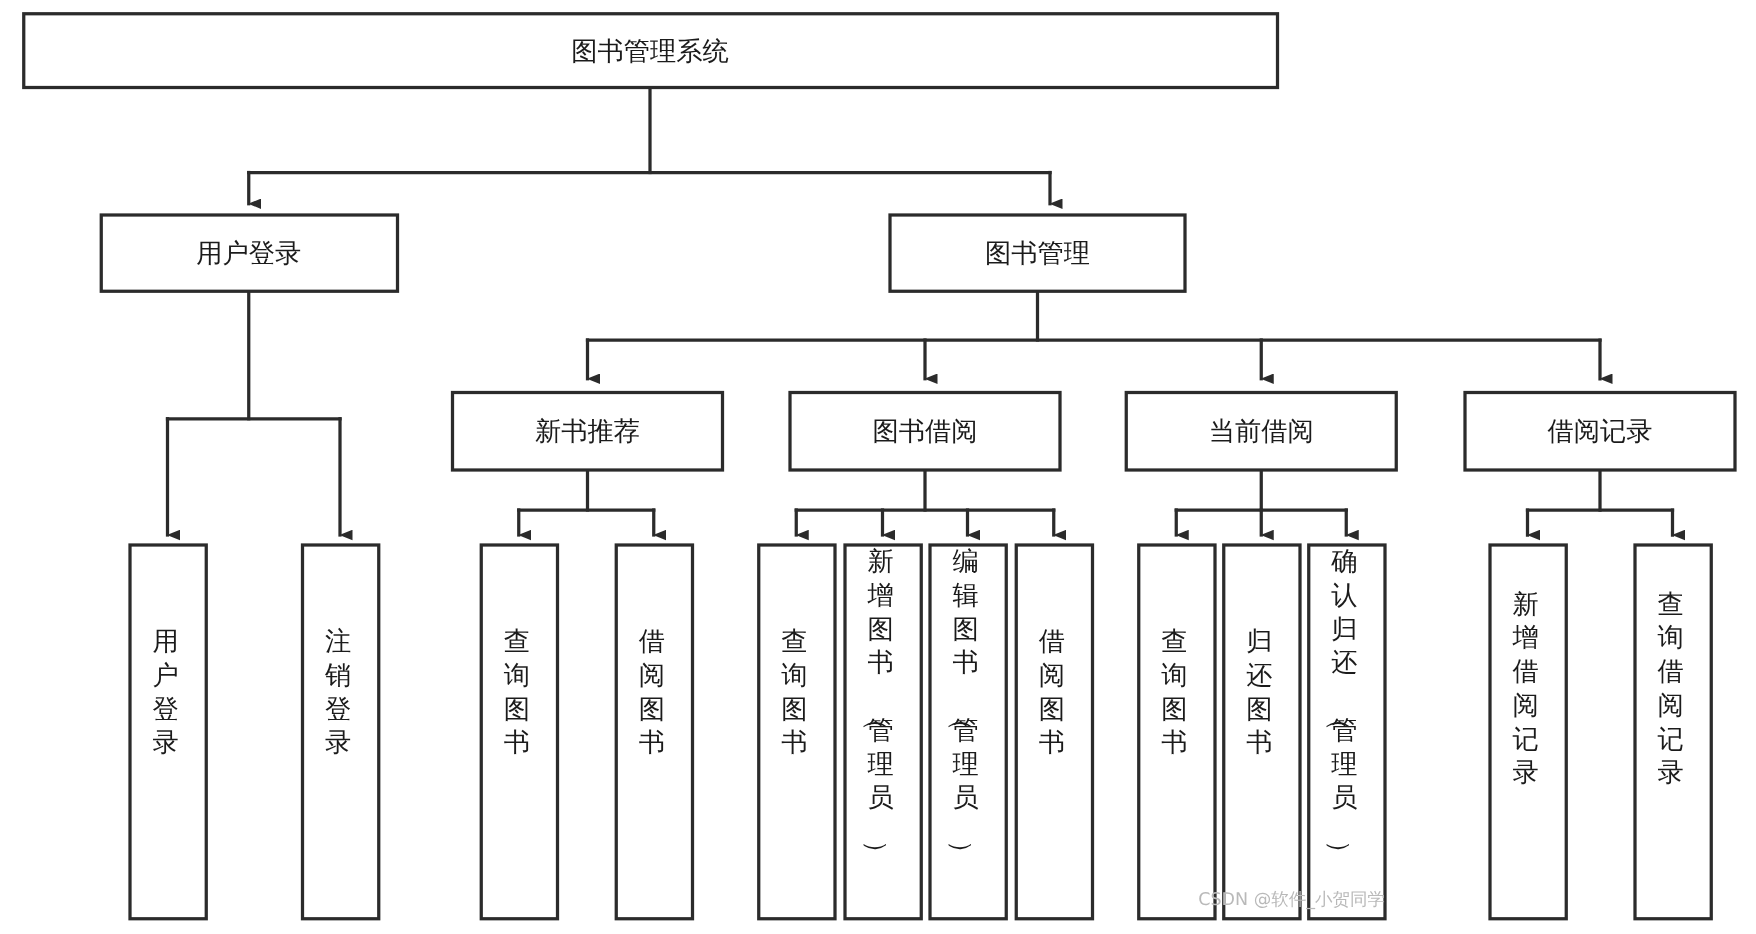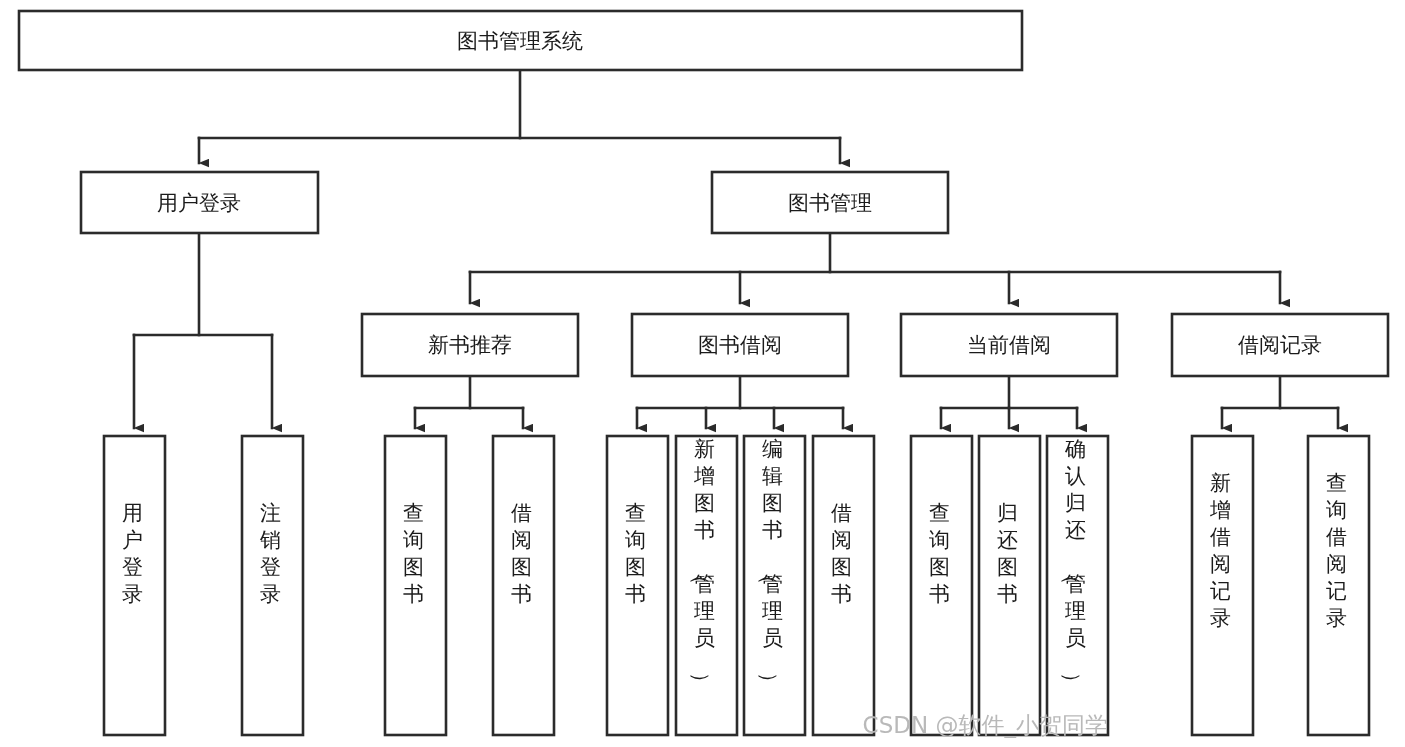--- a/index.html
+++ b/index.html
@@ -49,23 +49,23 @@
   .node-text-v {
     fill: #1b1b1b;
     font-family: "DejaVu Sans", "Liberation Sans", sans-serif;
     font-size: 21px;
     letter-spacing: 3px;
     text-anchor: middle;
   }
   .watermark {
     position: absolute;
     right: 12px;
-    bottom: 6px;
-    font-family: "DejaVu Sans", "Liberation Sans", sans-serif;
-    font-size: 23px;
+    bottom: 18px;
+    font-family: "DejaVu Sans", "Liberation Sans", sans-serif;
+    font-size: 14px;
     color: #b9b9b9;
     white-space: nowrap;
     user-select: none;
   }
 </style>
 </head>
 <body>
 
 <div id="diagram-root">
 

